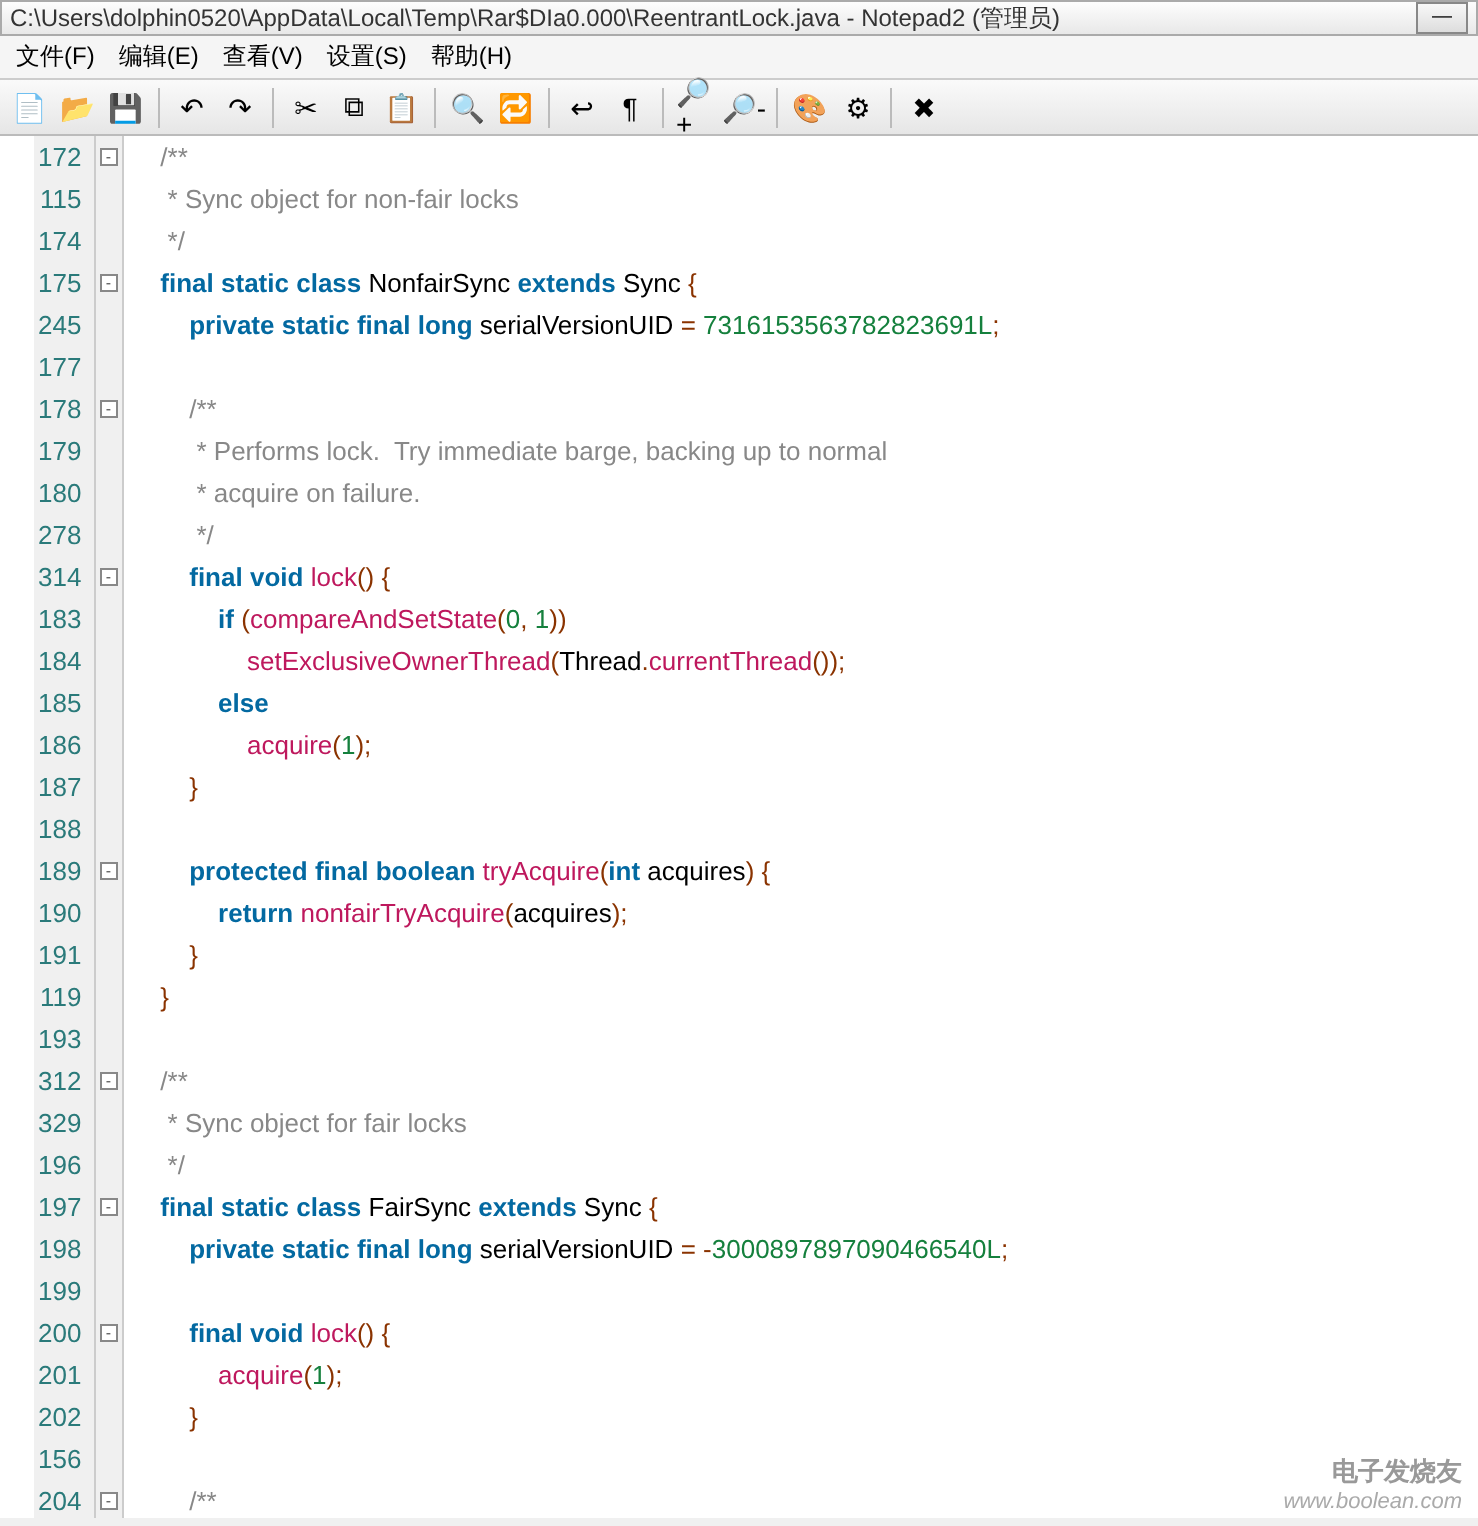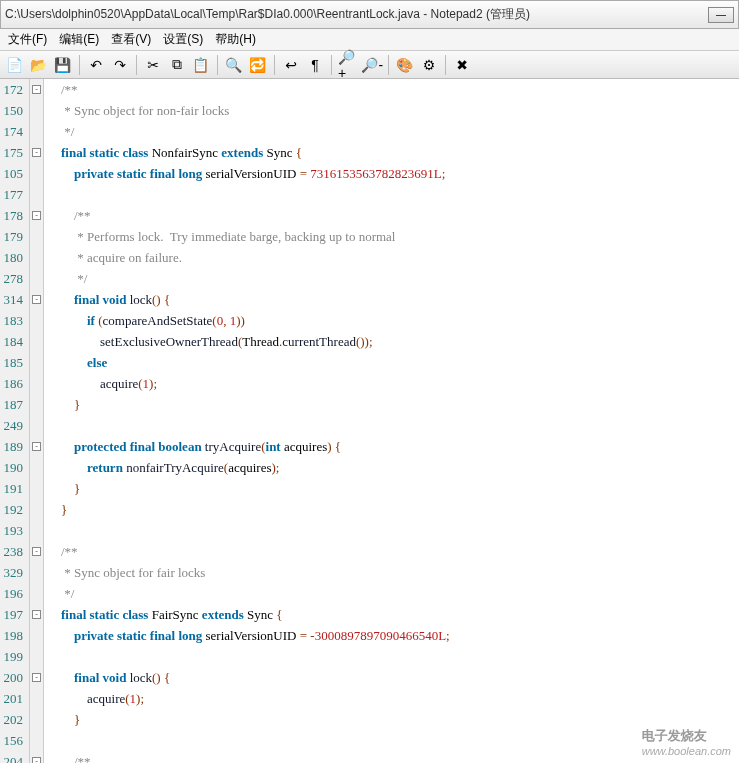--- a/index.html
+++ b/index.html
@@ -8,21 +8,21 @@
   font-size: 12px;
   background: #f0f0f0;
   width: 739px;
   height: 763px;
   overflow: hidden;
   position: relative;
 }
 .title-bar {
   background: linear-gradient(to bottom, #fdfdfd, #e8e8e8);
   border: 1px solid #aaa;
-  height: 29px;
+  height: 18px;
   display: flex;
   align-items: center;
   padding: 0 4px;
 }
 .title-bar-text {
   flex: 1;
   font-size: 12px;
   color: #333;
   white-space: nowrap;
   overflow: hidden;
@@ -73,24 +73,25 @@
 .tb-sep {
   width: 1px;
   height: 20px;
   background: #bbb;
   margin: 0 3px;
 }
 .editor {
   display: flex;
   background: #fff;
   height: calc(100% - 72px);
-  font-family: Liberation Serif, serif;
+  font-family: Liberation Sans, sans-serif;
   font-size: 13px;
   line-height: 21px;
   position: relative;
+  padding-left: 17px;
 }
 .gutter {
   background: #f0f0f0;
   border-right: 1px solid #ccc;
   text-align: right;
   color: #2a7a7a;
   padding: 0 6px 0 2px;
   user-select: none;
   min-width: 30px;
 }
@@ -115,31 +116,31 @@
 .code {
   flex: 1;
   white-space: pre;
   padding-left: 4px;
   color: #000;
   overflow: hidden;
 }
 .code-line { height: 21px; }
 .cmt { color: #888; }
 .kw { color: #0369a1; font-weight: bold; }
-.fn { color: #0f172a; }
-.num { color: #b91c1c; }
+.fn { color: #be185d; }
+.num { color: #15803d; }
 .op { color: #8a3300; }
 .watermark {
   position: absolute;
   right: 8px;
   bottom: 6px;
   color: #aaa;
   font-size: 11px;
   font-style: italic;
-  text-align: left;
+  text-align: right;
   pointer-events: none;
 }
 .watermark .brand { font-size: 13px; font-weight: bold; font-style: normal; color: #999; }
 </style>
 </head>
 <body>
 
 <div class="title-bar">
   <span class="title-bar-text">C:\Users\dolphin0520\AppData\Local\Temp\Rar$DIa0.000\ReentrantLock.java - Notepad2 (管理员)</span>
   <div class="win-btn">—</div>
@@ -176,42 +177,42 @@
   <div class="tb-sep"></div>
   <div class="tb-btn">🎨</div>
   <div class="tb-btn">⚙</div>
   <div class="tb-sep"></div>
   <div class="tb-btn">✖</div>
 </div>
 
 <div class="editor">
   <div class="gutter" id="gutter">
       <div class="code-line">172</div>
-      <div class="code-line">150</div>
+      <div class="code-line">115</div>
       <div class="code-line">174</div>
       <div class="code-line">175</div>
-      <div class="code-line">105</div>
+      <div class="code-line">245</div>
       <div class="code-line">177</div>
       <div class="code-line">178</div>
       <div class="code-line">179</div>
       <div class="code-line">180</div>
       <div class="code-line">278</div>
       <div class="code-line">314</div>
       <div class="code-line">183</div>
       <div class="code-line">184</div>
       <div class="code-line">185</div>
       <div class="code-line">186</div>
       <div class="code-line">187</div>
-      <div class="code-line">249</div>
+      <div class="code-line">188</div>
       <div class="code-line">189</div>
       <div class="code-line">190</div>
       <div class="code-line">191</div>
-      <div class="code-line">192</div>
+      <div class="code-line">119</div>
       <div class="code-line">193</div>
-      <div class="code-line">238</div>
+      <div class="code-line">312</div>
       <div class="code-line">329</div>
       <div class="code-line">196</div>
       <div class="code-line">197</div>
       <div class="code-line">198</div>
       <div class="code-line">199</div>
       <div class="code-line">200</div>
       <div class="code-line">201</div>
       <div class="code-line">202</div>
       <div class="code-line">156</div>
       <div class="code-line">204</div>

